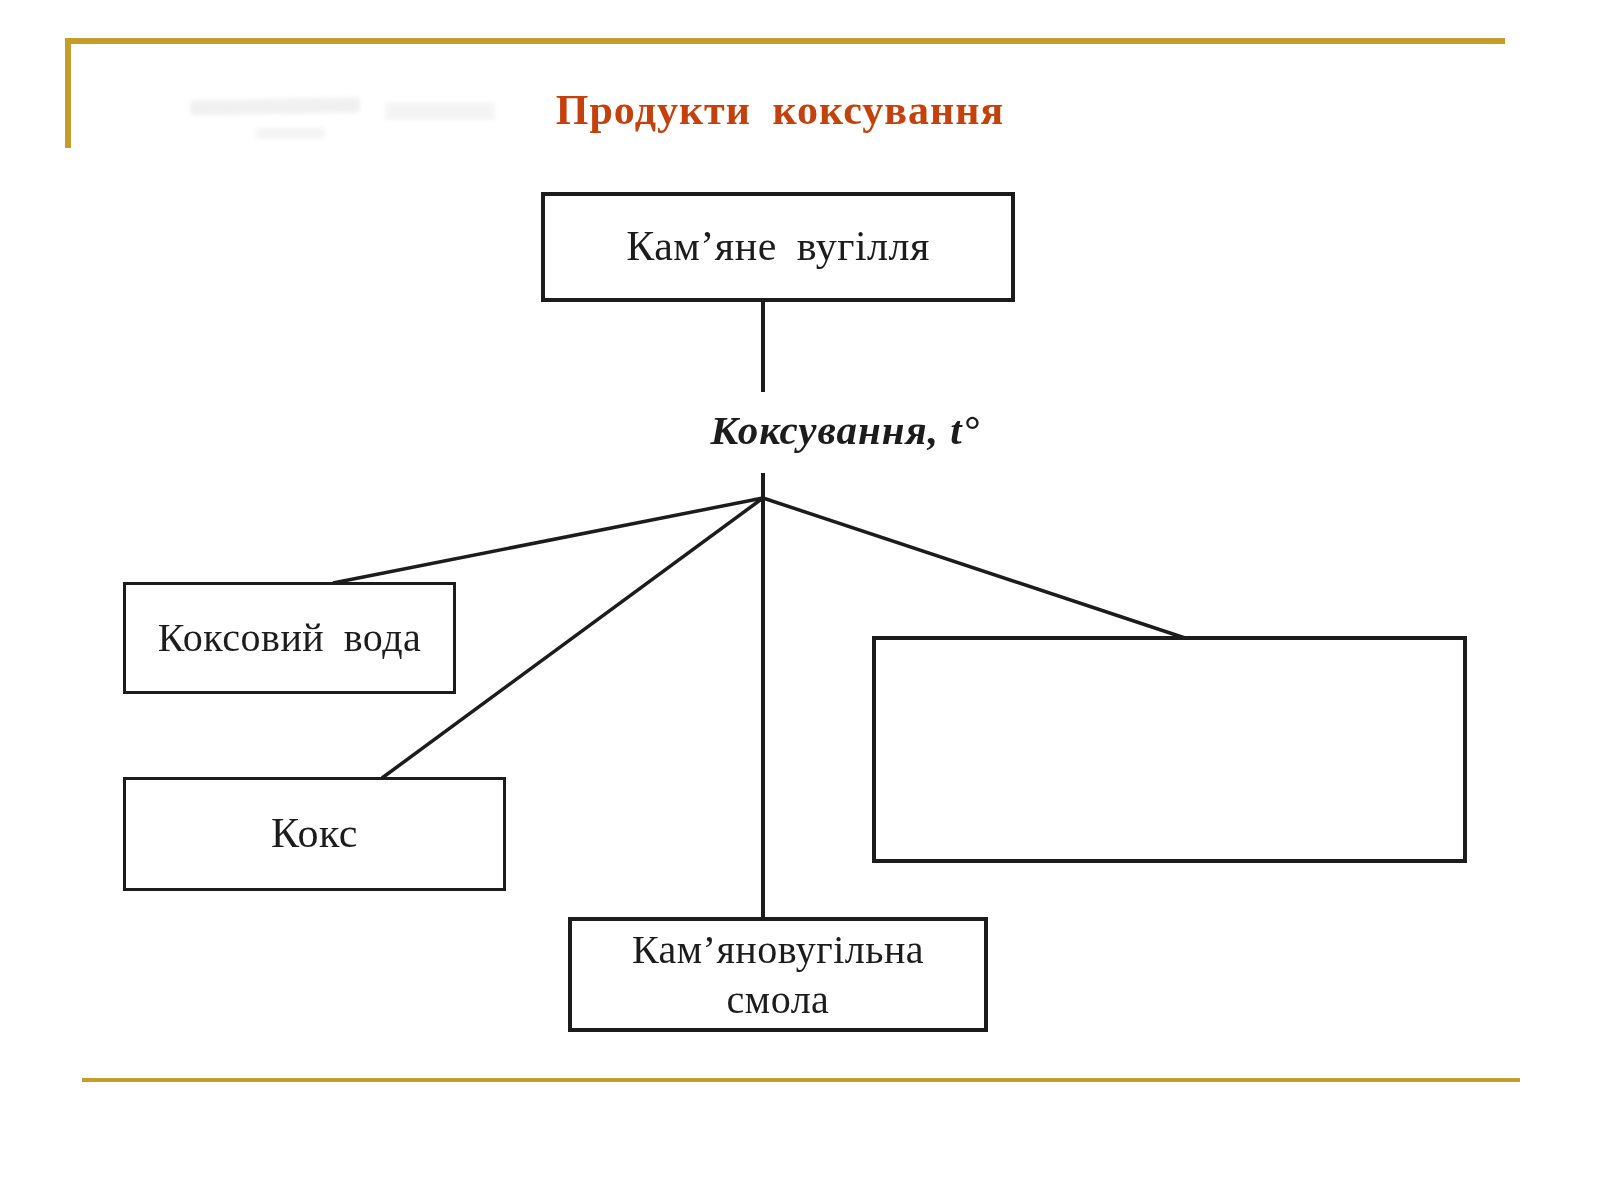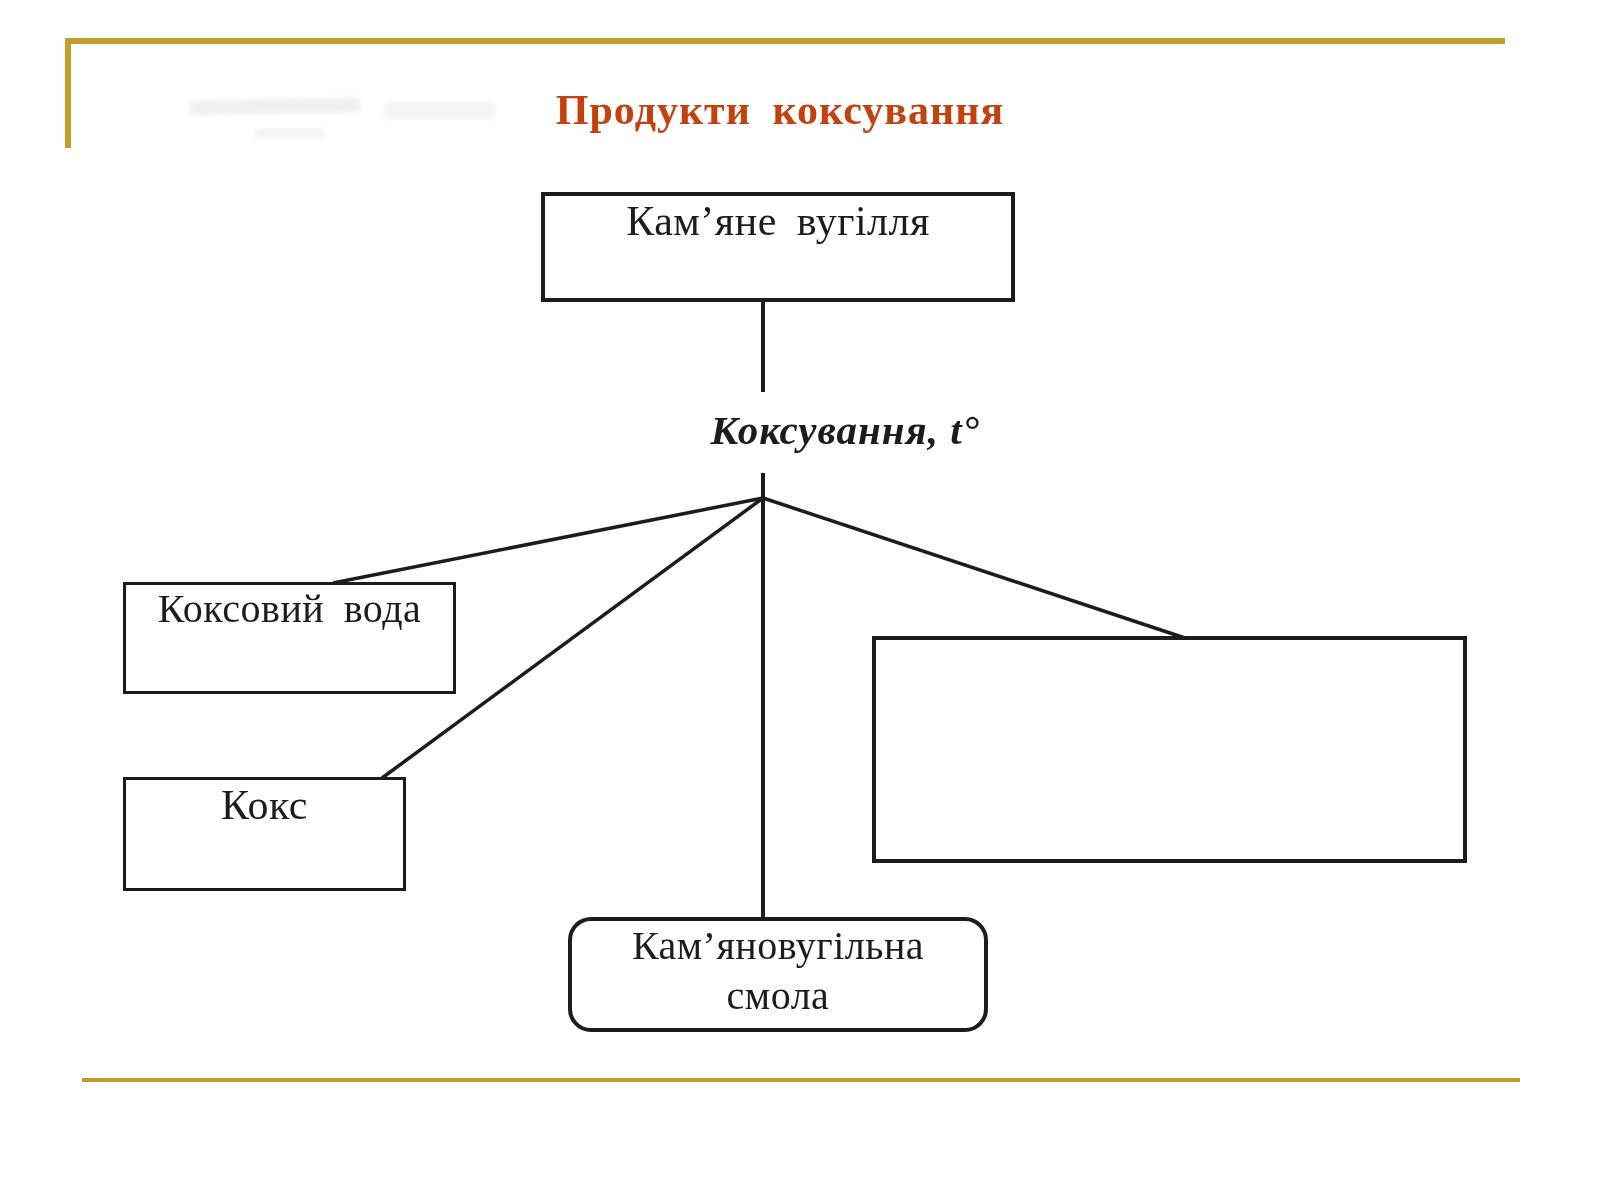--- a/index.html
+++ b/index.html
@@ -33,31 +33,31 @@
   }
 
   
   svg.connectors{left:0;top:0;width:1600px;height:1200px;color:var(--ink);}
 
   
   .node{
     background:var(--paper);
     border:3px solid var(--ink);
     display:flex;flex-direction:column;
-    align-items:center;justify-content:flex-start;
+    align-items:center;justify-content:center;
     text-align:center;
     font-size:42px;
     line-height:1.22;
     word-spacing:9px;
     letter-spacing:0.5px;
   }
   .node-coal   {left:541px;top:192px;width:474px;height:110px;border-width:4px;}
   .node-ammonia{left:123px;top:582px;width:333px;height:112px;font-size:40px;}
-  .node-coke   {left:123px;top:777px;width:283px;height:114px;}
-  .node-tar    {left:568px;top:917px;width:420px;height:115px;border-width:4px;font-size:40px;line-height:1.25;border-radius:23px;}
+  .node-coke   {left:123px;top:777px;width:383px;height:114px;}
+  .node-tar    {left:568px;top:917px;width:420px;height:115px;border-width:4px;font-size:40px;line-height:1.25;}
   .node-gas    {left:872px;top:636px;width:595px;height:227px;border-width:4px;font-size:42px;line-height:1.64;word-spacing:8px;}
 
   
   .process-label{
     left:580px;top:406px;width:400px;
     text-align:right;
     font-size:41px;font-weight:bold;font-style:italic;
     letter-spacing:1px;
   }
 

